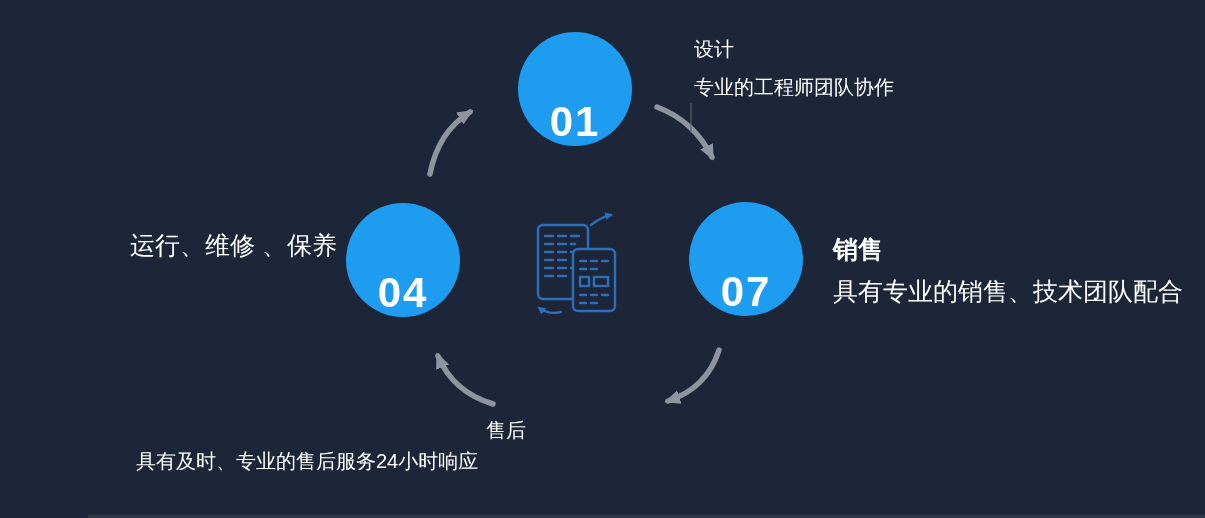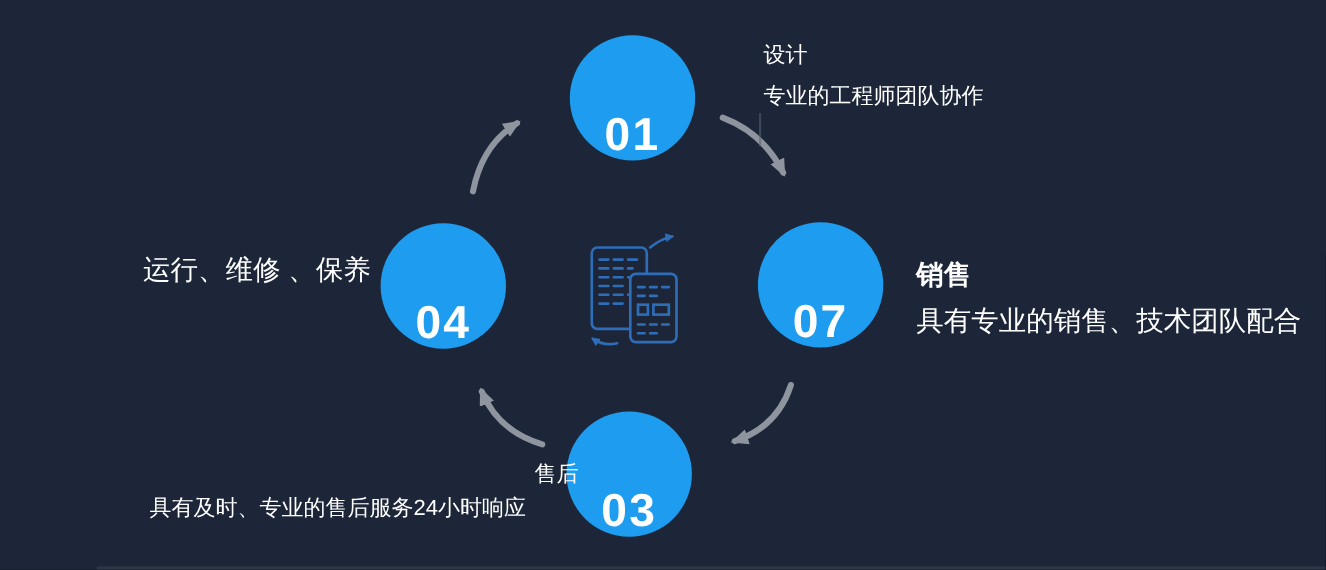--- a/index.html
+++ b/index.html
@@ -53,23 +53,20 @@
       <path d="M493 404 Q453 392 438 356" marker-end="url(#flowArrow)"></path>
     </g>
   </svg>
 
   <div class="circle c01">
     <span>01</span>
   </div>
   <div class="circle c02">
     <span>07</span>
   </div>
-  <div class="circle c03">
-    <span>03</span>
-  </div>
   <div class="circle c04">
     <span>04</span>
   </div>
 
   <div class="icon-wrap">
     <svg width="100" height="112" viewBox="0 0 100 112">
       <defs>
         <marker id="icoArrow" markerUnits="userSpaceOnUse" markerWidth="10" markerHeight="10" refX="6" refY="4" orient="auto">
           <path d="M0,0 L8,4 L0,8 Z" fill="#2e6db8"></path>
         </marker>

